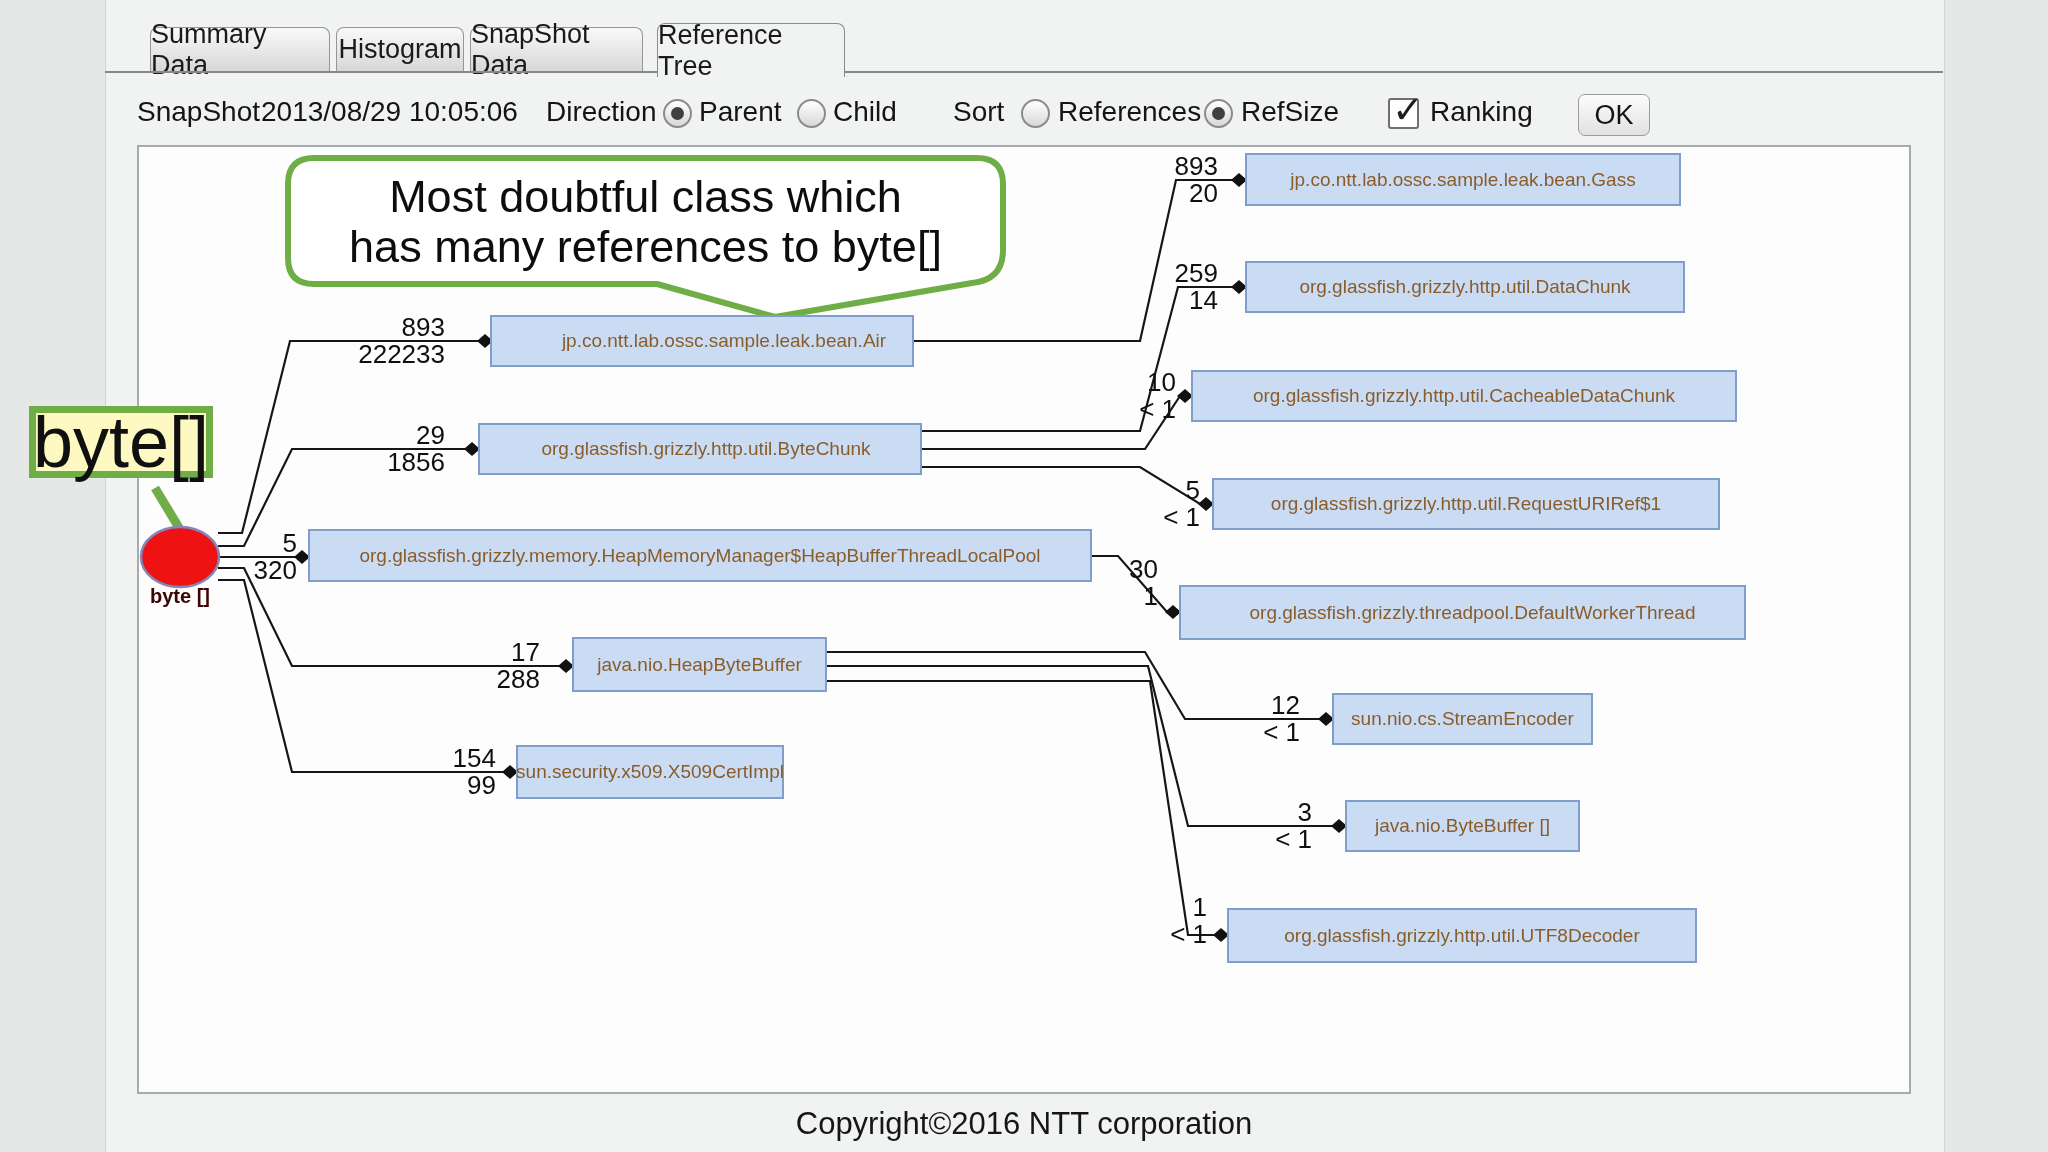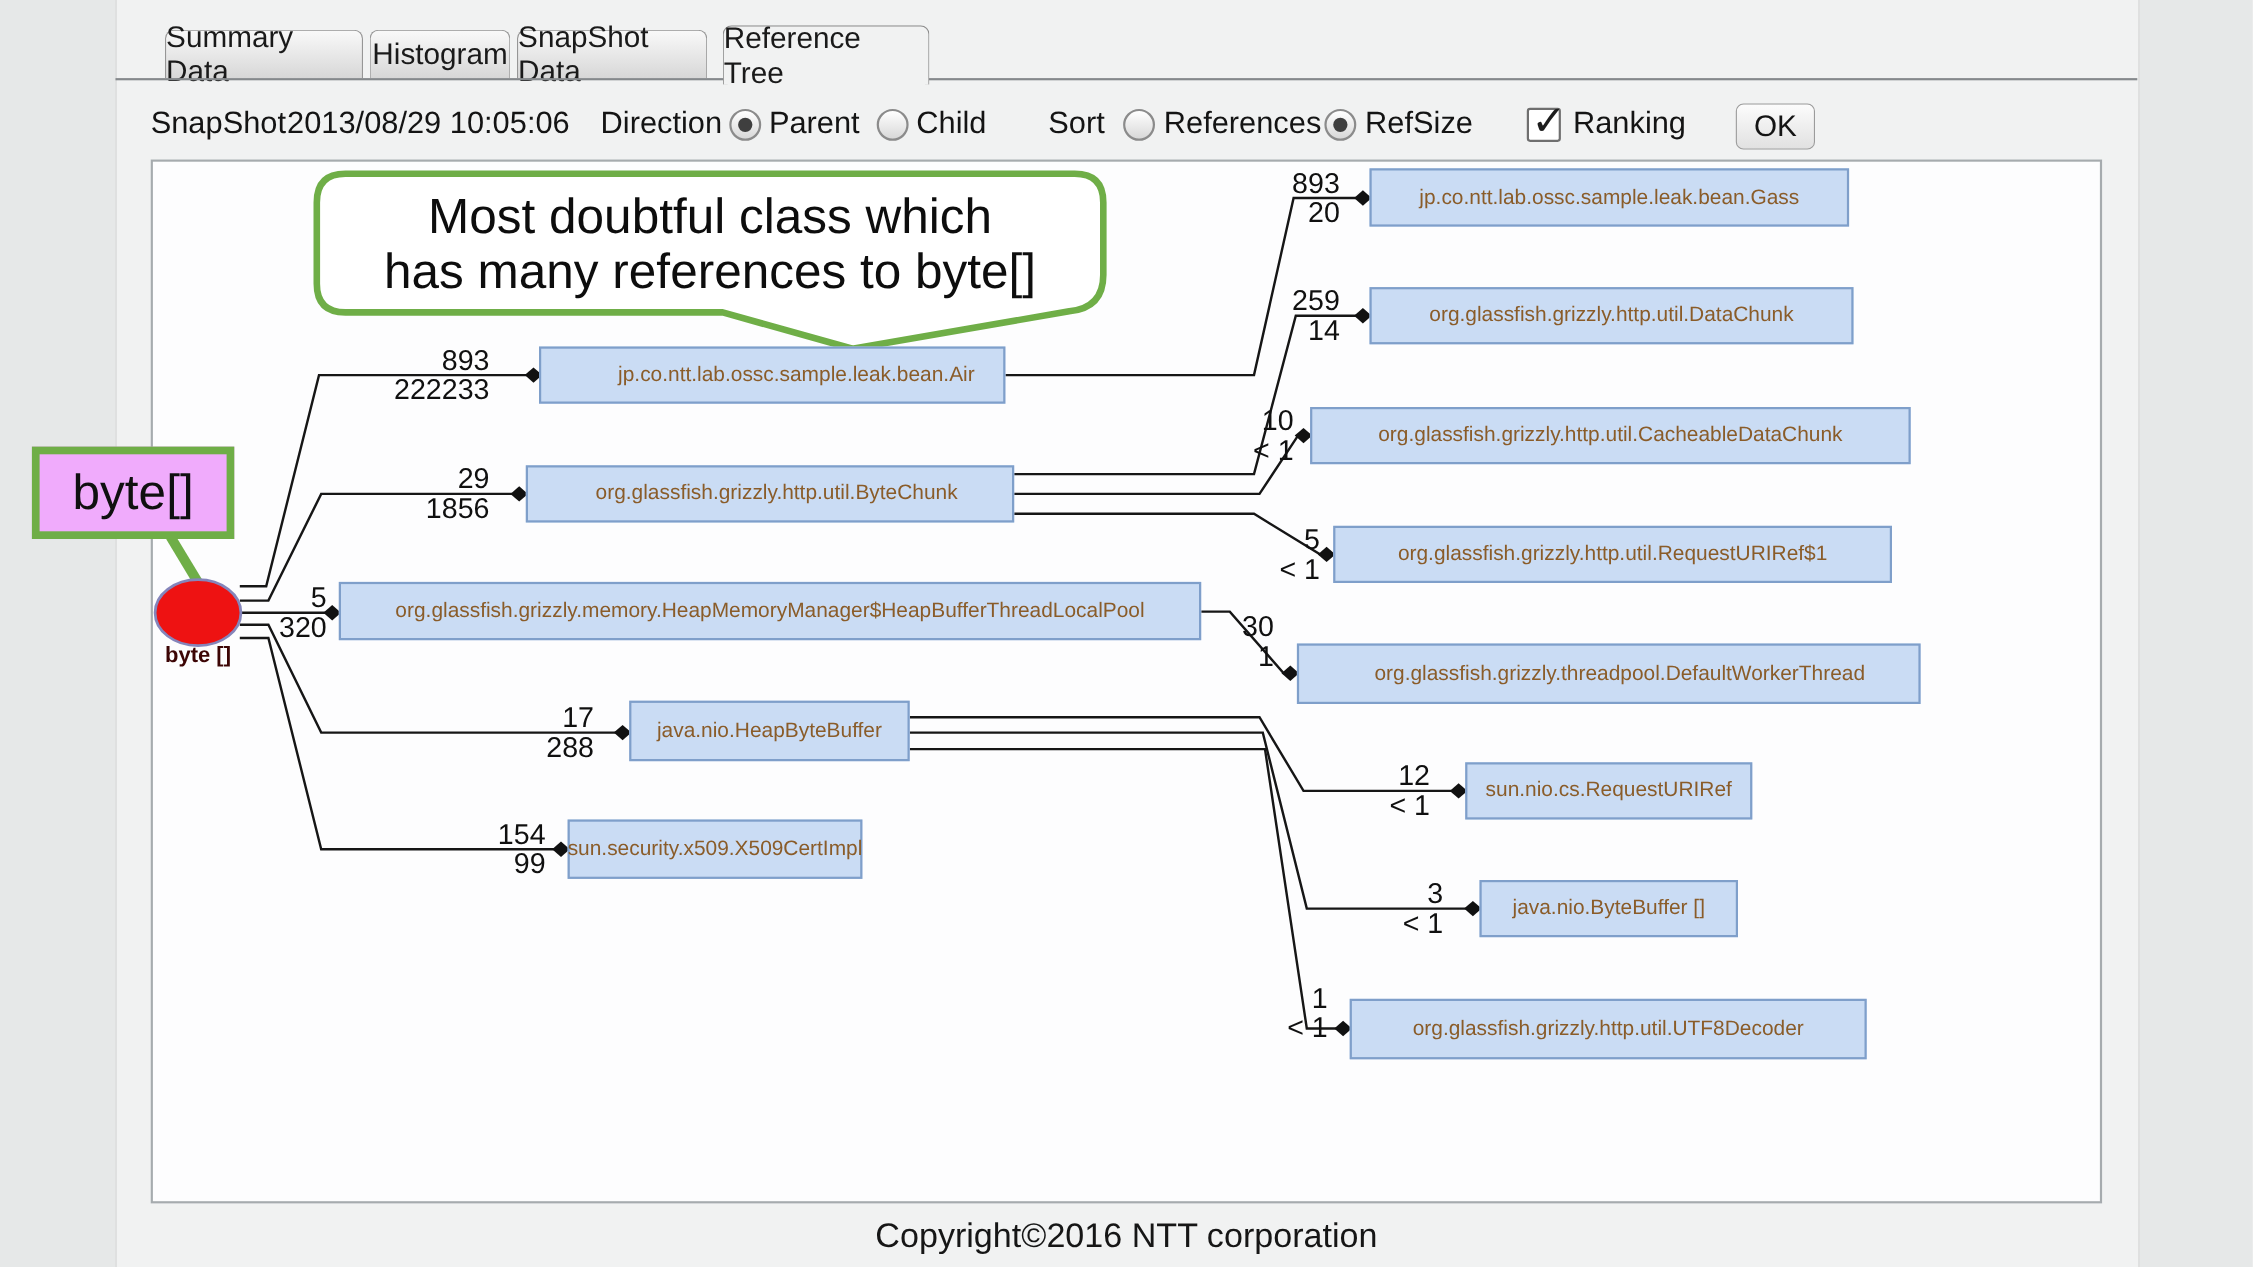--- a/index.html
+++ b/index.html
@@ -70,24 +70,24 @@
   .elabel{
     position:absolute;width:130px;text-align:right;
     font-size:26px;line-height:27px;color:#101010;z-index:6;white-space:nowrap;
   }
   #root-label-text{
     position:absolute;left:141px;top:541px;width:78px;text-align:center;
     font-size:20px;font-weight:bold;color:#3c0505;z-index:7;margin-top:44px;
   }
   
   #byte-callout{
-    position:absolute;left:29px;top:406px;width:184px;height:84px;
-    background:#f0abfc;border:7px solid #6fae47;box-sizing:border-box;
+    position:absolute;left:29px;top:406px;width:184px;height:72px;
+    background:#fef9c3;border:7px solid #6fae47;box-sizing:border-box;
     display:flex;align-items:center;justify-content:center;
-    font-size:45px;color:#101010;z-index:6;
+    font-size:72px;color:#101010;z-index:6;
   }
   #bubble-text{
     position:absolute;left:288px;top:164px;width:715px;height:116px;
     display:flex;flex-direction:column;align-items:center;justify-content:center;
     font-size:45px;line-height:1.12;color:#0d0d0d;text-align:center;z-index:7;
   }
   
   #footer{
     position:absolute;left:0;top:1106px;width:2048px;text-align:center;
     font-size:31px;color:#161616;z-index:2;
@@ -168,21 +168,21 @@
 <div class="node" style="left:490px;top:315px;width:424px;height:52px;padding-left:44px;">jp.co.ntt.lab.ossc.sample.leak.bean.Air</div>
 <div class="node" style="left:478px;top:423px;width:444px;height:52px;padding-left:12px;">org.glassfish.grizzly.http.util.ByteChunk</div>
 <div class="node" style="left:308px;top:529px;width:784px;height:53px;">org.glassfish.grizzly.memory.HeapMemoryManager$HeapBufferThreadLocalPool</div>
 <div class="node" style="left:572px;top:637px;width:255px;height:55px;">java.nio.HeapByteBuffer</div>
 <div class="node" style="left:516px;top:745px;width:268px;height:54px;">sun.security.x509.X509CertImpl</div>
 <div class="node" style="left:1245px;top:153px;width:436px;height:53px;">jp.co.ntt.lab.ossc.sample.leak.bean.Gass</div>
 <div class="node" style="left:1245px;top:261px;width:440px;height:52px;">org.glassfish.grizzly.http.util.DataChunk</div>
 <div class="node" style="left:1191px;top:370px;width:546px;height:52px;">org.glassfish.grizzly.http.util.CacheableDataChunk</div>
 <div class="node" style="left:1212px;top:478px;width:508px;height:52px;">org.glassfish.grizzly.http.util.RequestURIRef$1</div>
 <div class="node" style="left:1179px;top:585px;width:567px;height:55px;padding-left:20px;">org.glassfish.grizzly.threadpool.DefaultWorkerThread</div>
-<div class="node" style="left:1332px;top:693px;width:261px;height:52px;">sun.nio.cs.RequestURIRef</div>
+<div class="node" style="left:1332px;top:693px;width:261px;height:52px;">sun.nio.cs.StreamEncoder</div>
 <div class="node" style="left:1345px;top:800px;width:235px;height:52px;">java.nio.ByteBuffer []</div>
 <div class="node" style="left:1227px;top:908px;width:470px;height:55px;">org.glassfish.grizzly.http.util.UTF8Decoder</div>
 
 <div class="elabel" style="left:315px;top:314px;">
   <div>893</div>
   <div>222233</div>
 </div>
 <div class="elabel" style="left:315px;top:422px;">
   <div>29</div>
   <div>1856</div>

